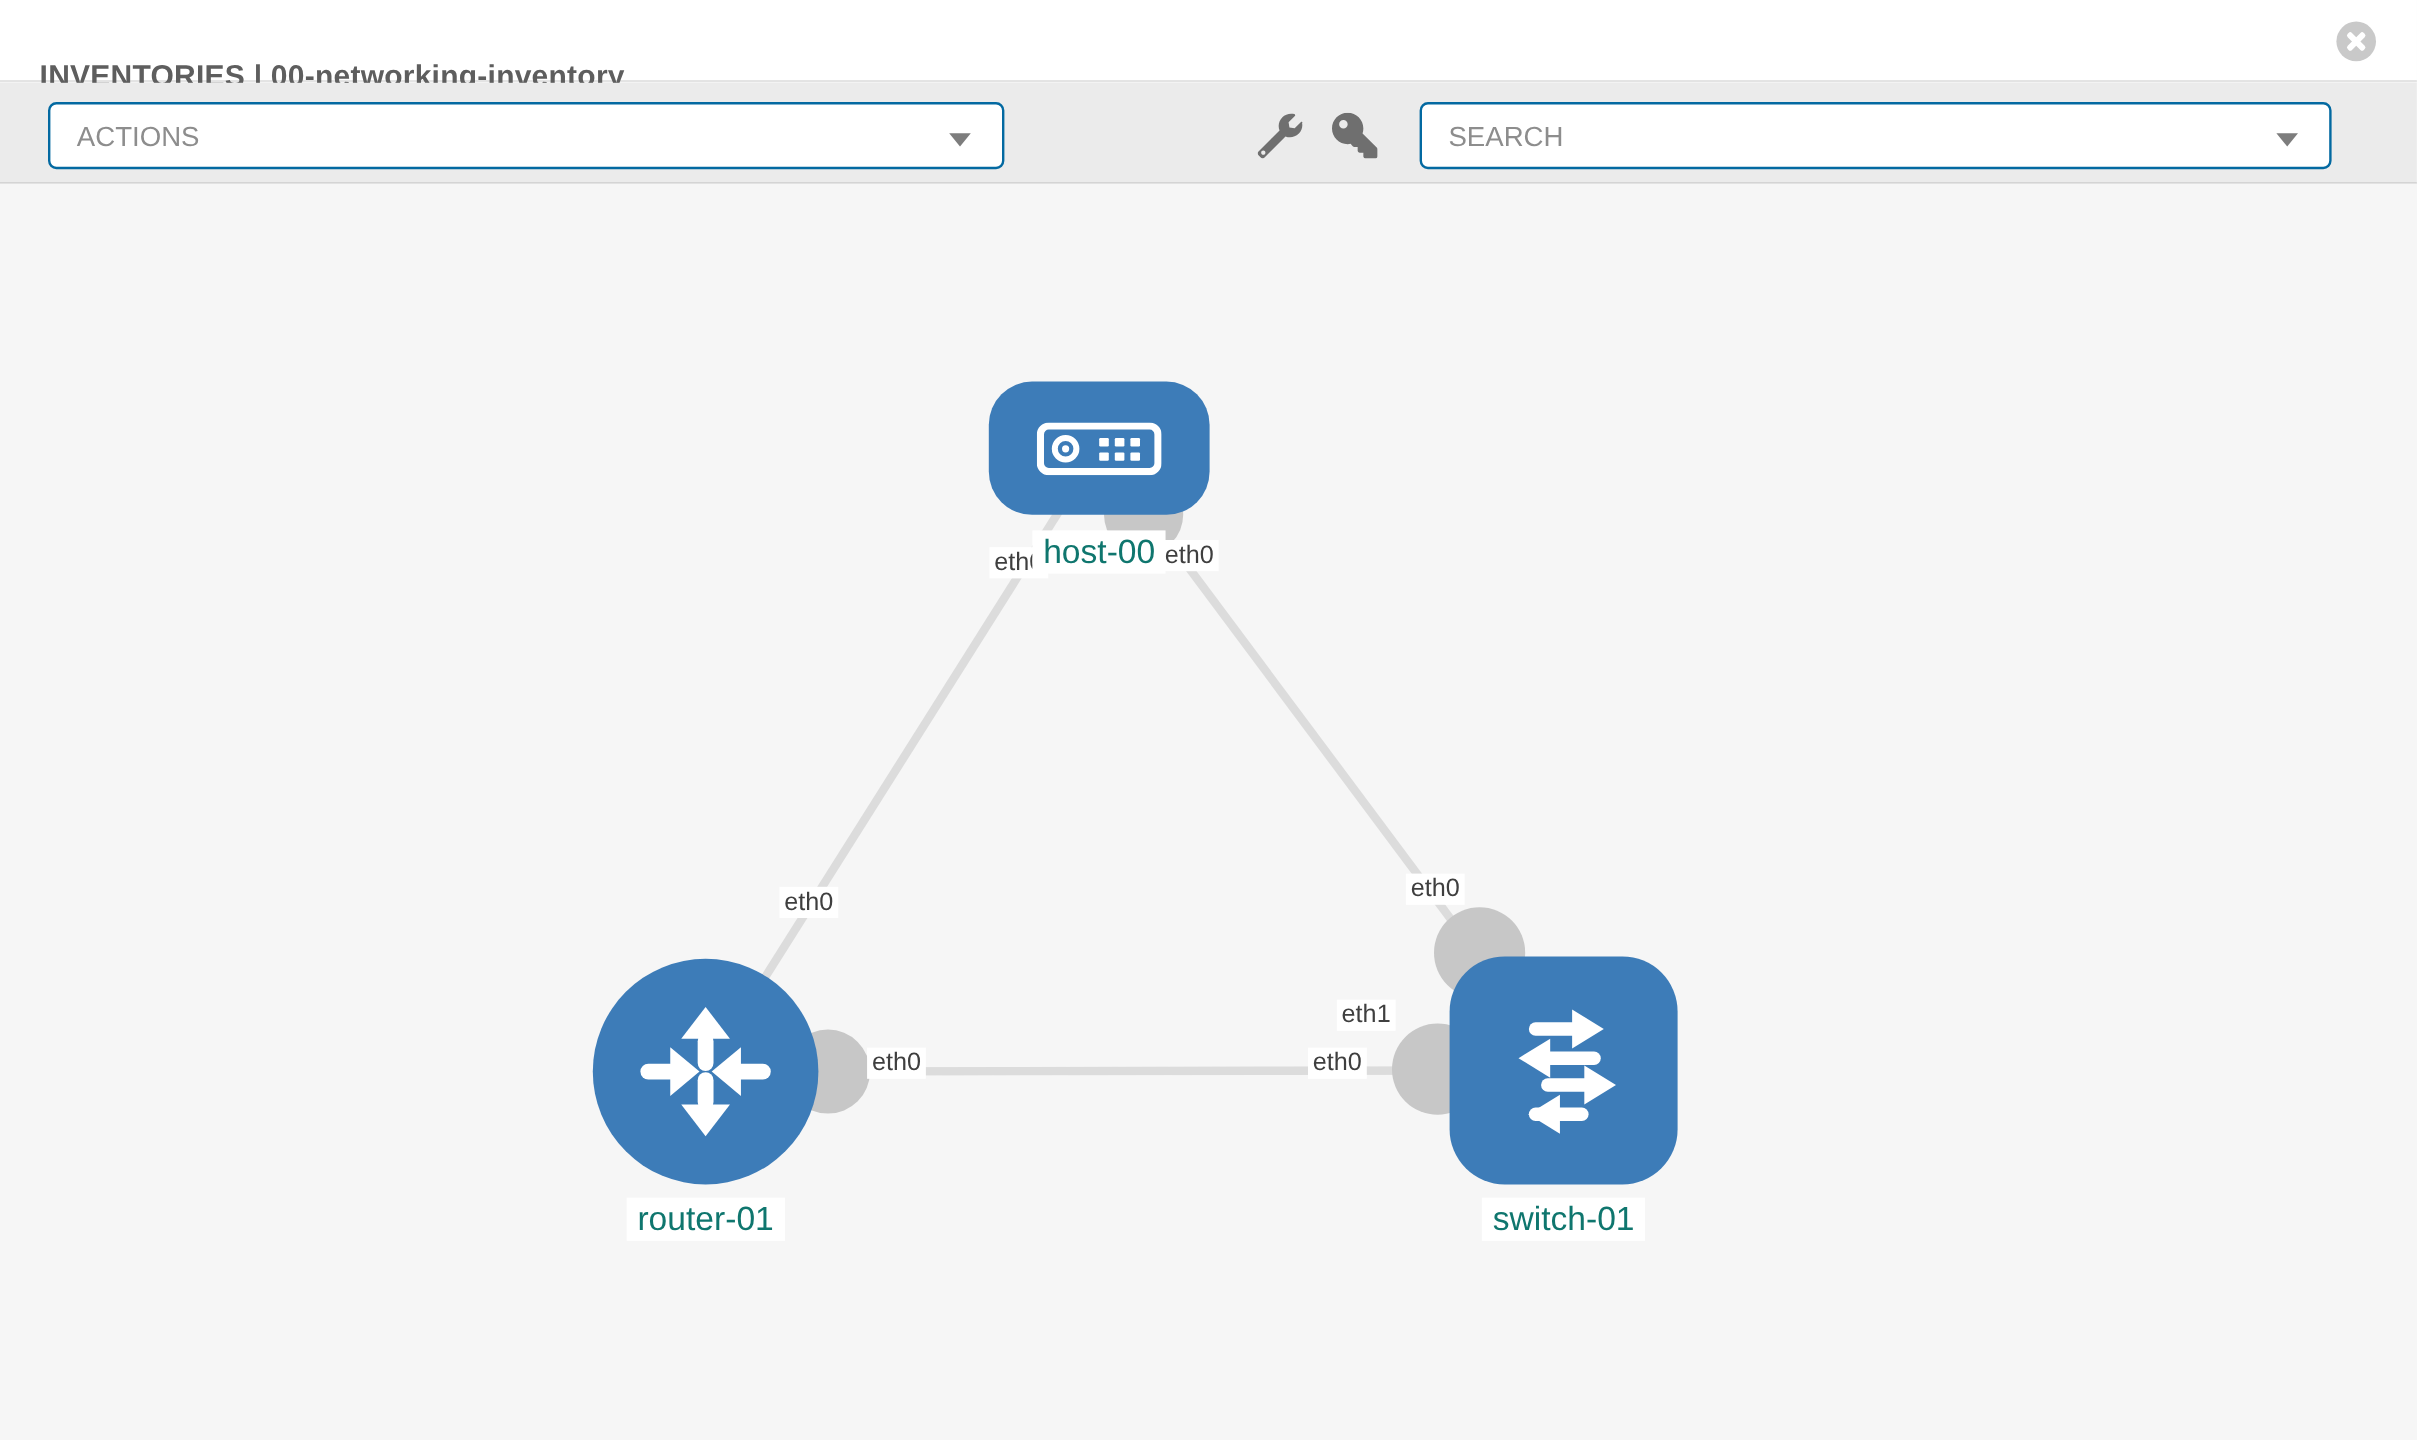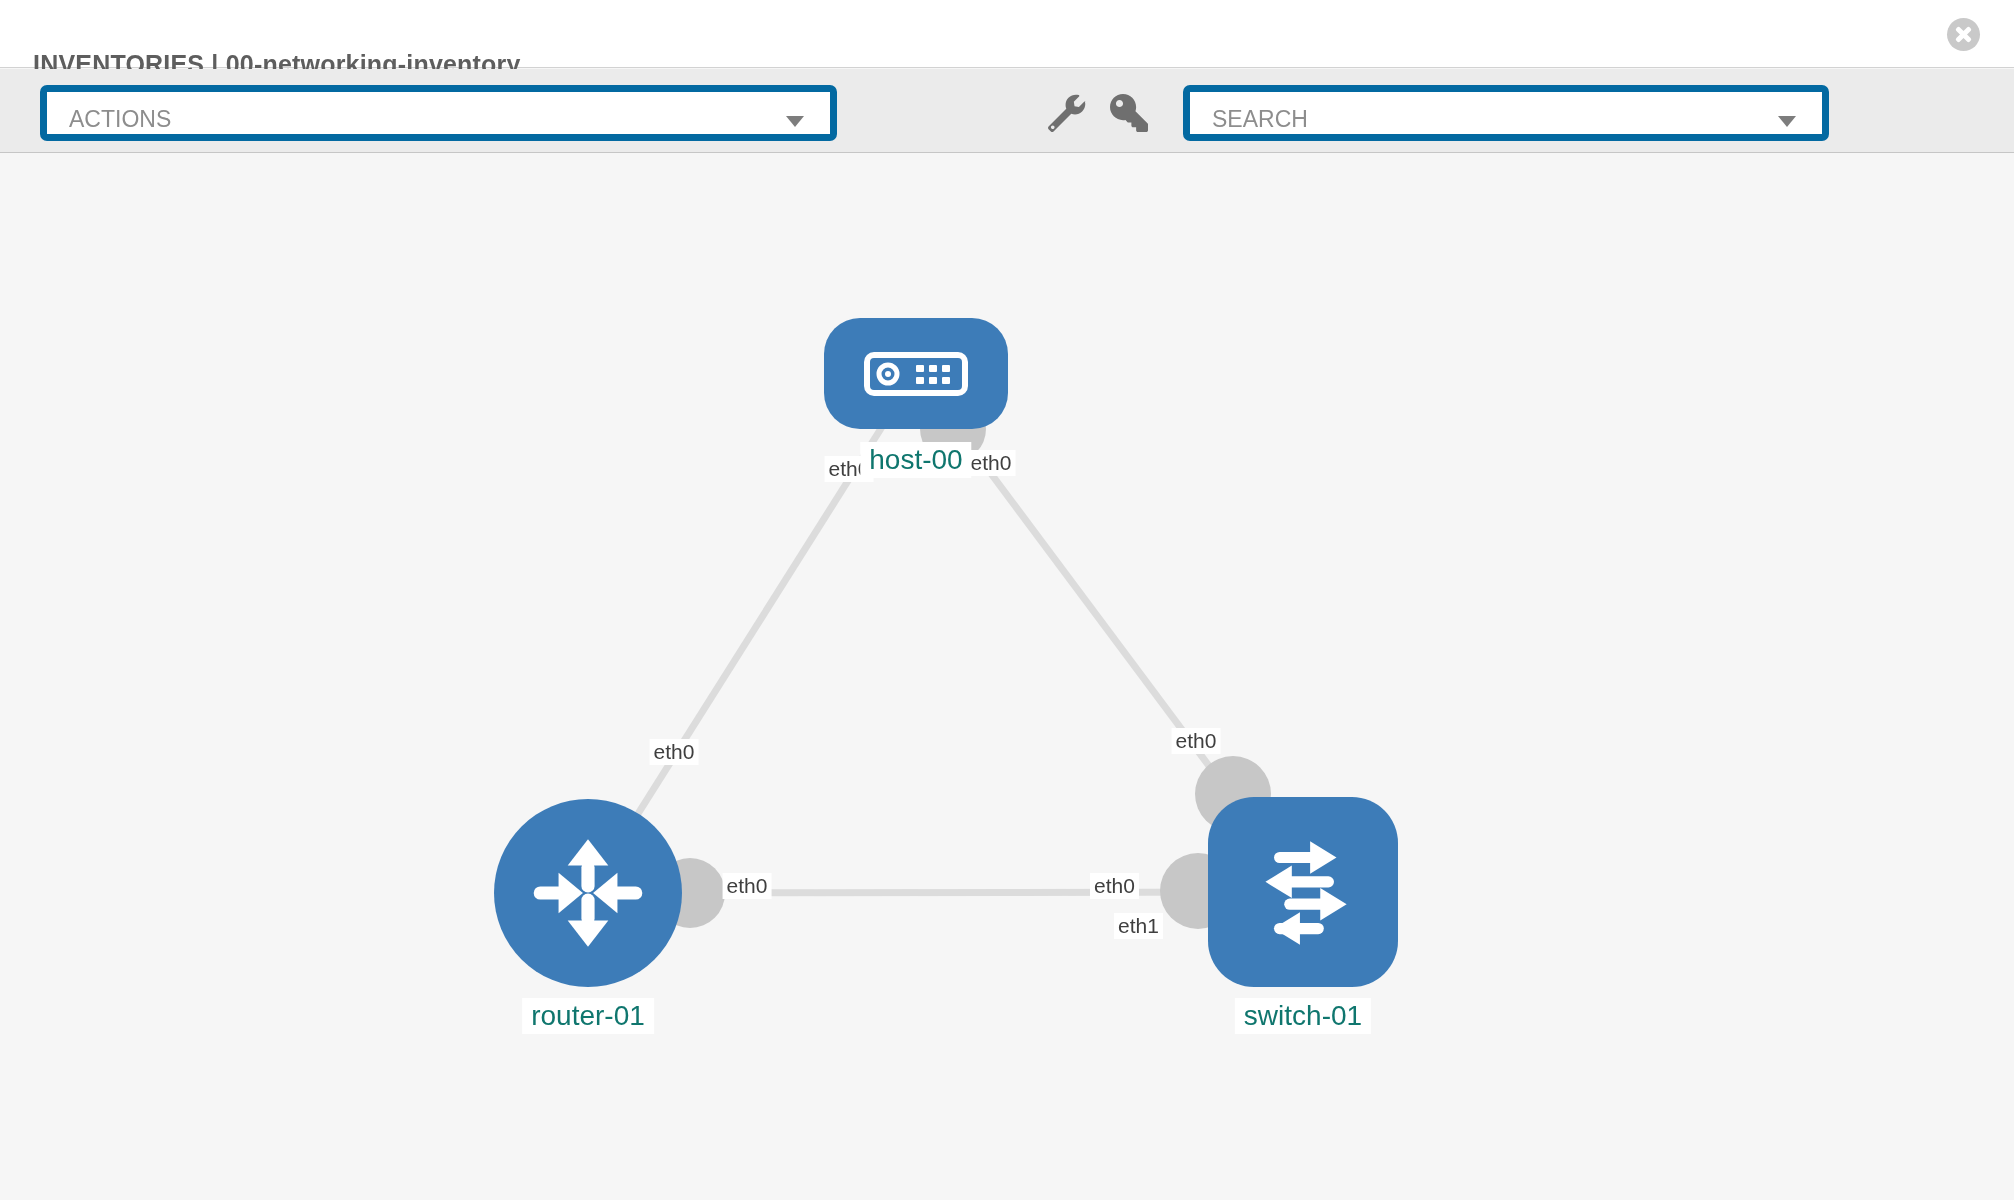--- a/index.html
+++ b/index.html
@@ -15,23 +15,23 @@
     border-radius:50%; background:#c9c9c9; cursor:pointer; }
   .close-btn .bar { position:absolute; left:7px; top:14px; width:19px; height:5px;
     background:#ffffff; border-radius:2px; }
   .close-btn .bar.b1 { transform:rotate(45deg); }
   .close-btn .bar.b2 { transform:rotate(-45deg); }
 
   
   .toolbar { position:absolute; left:0; top:69px; width:2014px; height:84px;
     background:#ebebeb; border-bottom:1px solid #c6c6c6; }
   .combo { position:absolute; top:16px; height:56px; background:#ffffff;
-    border:7px solid #0369a1; border-radius:7px; cursor:pointer; }
+    border:2px solid #0369a1; border-radius:7px; cursor:pointer; }
   .combo-actions { left:40px; width:797px; }
-  .combo-search { left:1183px; width:646px; }
+  .combo-search { left:1183px; width:760px; }
   .combo-text { position:absolute; left:22px; top:14px; font-size:23px; color:#8d8d8d; }
   .caret { position:absolute; right:26px; top:24px; width:0; height:0;
     border-left:9px solid transparent; border-right:9px solid transparent;
     border-top:11px solid #7d7d7d; }
   .tool-icon { position:absolute; top:25px; width:38px; height:38px; cursor:pointer; }
   .tool-icon svg { width:100%; height:100%; fill:#6f6f6f; }
   .icon-wrench { left:1048px; }
   .icon-key { left:1110px; }
 
   
@@ -58,21 +58,21 @@
 
   .if-label { position:absolute; background:#ffffff; color:#3f3f3f;
     font-size:21px; padding:1px 4px; white-space:nowrap; }
   .ll-centered { transform:translateX(-50%); }
   .ll1 { left:849px;  top:303px; z-index:4; }
   .ll2 { left:991px;  top:297px; z-index:4; }
   .ll3 { left:674px;  top:586px; z-index:4; }
   .ll4 { left:1196px; top:575px; z-index:4; }
   .ll5 { left:747px;  top:720px; z-index:4; }
   .ll6 { left:1090px; top:720px; z-index:3; }
-  .ll7 { left:1114px; top:760px; z-index:4; }
+  .ll7 { left:1114px; top:680px; z-index:4; }
 </style>
 </head>
 <body>
 
 <div class="header">
   <div class="header-title">INVENTORIES | 00-networking-inventory</div>
   <div class="close-btn">
     <div class="bar b1"></div>
     <div class="bar b2"></div>
   </div>

